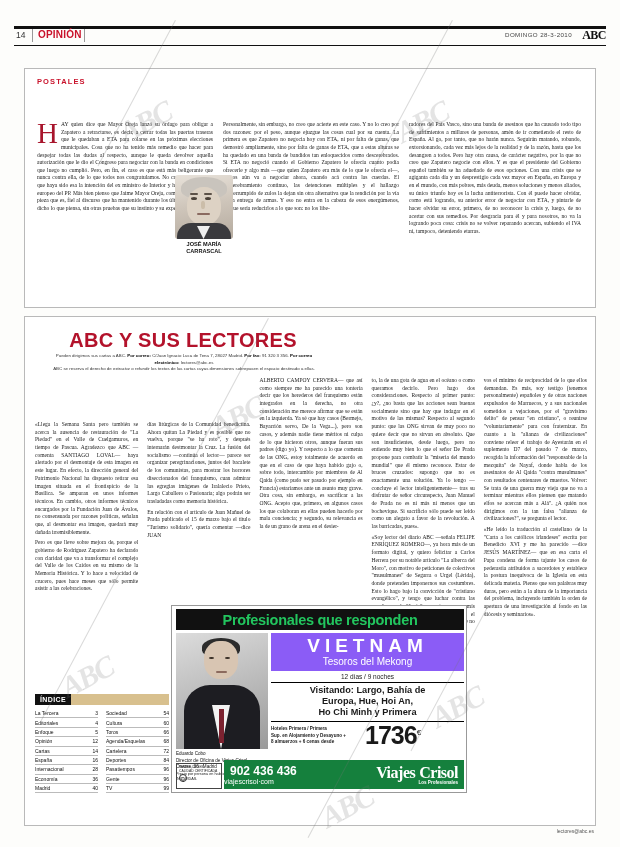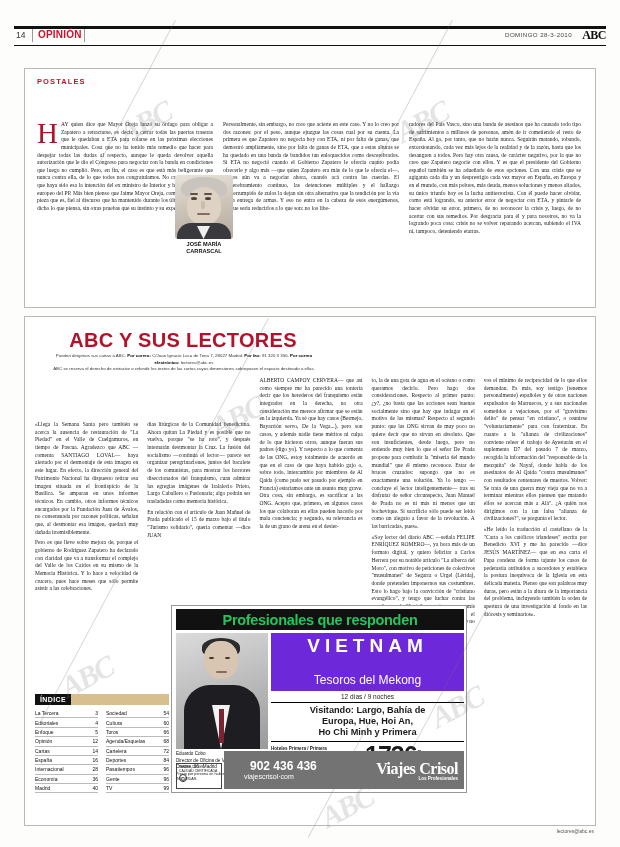--- a/index.html
+++ b/index.html
@@ -112,38 +112,38 @@
   .adp-eye.l { left:33px; } .adp-eye.r { left:49px; }
   .adp-mouth { position:absolute; left:40px; top:38px; width:11px; height:2px; background:#8b6a5e; border-radius:2px; }
   .adp-suit { position:absolute; left:8px; bottom:0; width:76px; height:64px; background:#1d1d22;
               border-radius:26px 26px 0 0; }
   .adp-shirt { position:absolute; left:36px; bottom:0; width:18px; height:44px; background:#f2f2f2;
                clip-path:polygon(50% 100%,0 0,100% 0); }
   .adp-tie { position:absolute; left:43px; bottom:6px; width:5px; height:34px; background:#7c2230; }
   .ad-cap { position:absolute; left:4px; top:145px; width:92px; font-family:"Liberation Sans",sans-serif;
             font-size:4.6px; line-height:1.45; color:#111; }
   .ad-right { position:absolute; left:99px; top:27px; width:193px; }
-  .ad-viet { background:#6d28d9; color:#fff; text-align:center; padding:3px 0 4px;
+  .ad-viet { background:#8b5cf6; color:#fff; text-align:center; padding:3px 0 4px;
              font-family:"Liberation Sans",sans-serif; }
   .ad-viet .v1 { font-size:19px; font-weight:bold; letter-spacing:5px; display:block; line-height:1; }
-  .ad-viet .v2 { font-size:12px; display:block; margin-top:18px; }
+  .ad-viet .v2 { font-size:10px; display:block; margin-top:1px; }
   .ad-days { text-align:center; font-family:"Liberation Sans",sans-serif; font-size:6.5px;
              border-bottom:1px solid #000; padding:2px 0; }
   .ad-visit { text-align:center; font-family:"Liberation Sans",sans-serif; font-weight:bold;
               font-size:9.2px; line-height:1.18; padding:2px 2px 3px; border-bottom:1px solid #000; }
   .ad-price-row { display:flex; align-items:flex-end; gap:2px; padding-top:2px; }
   .ad-hotel { font-family:"Liberation Sans",sans-serif; font-weight:bold; font-size:4.6px;
               line-height:1.45; width:92px; }
   .ad-price { font-family:"Liberation Sans",sans-serif; font-weight:bold; font-size:25px;
               line-height:.9; letter-spacing:-1px; }
   .ad-price sup { font-size:8px; font-weight:normal; }
   .ad-legal { position:absolute; left:4px; top:166px; width:288px; font-family:"Liberation Sans",sans-serif;
               font-size:3.8px; line-height:1.35; color:#222; }
-  .ad-foot { position:absolute; left:52px; bottom:3px; width:240px; height:38px; background:#737373;
-             display:flex; align-items:center; color:#fff;padding-left:20px; }
+  .ad-foot { position:absolute; left:52px; bottom:3px; width:240px; height:29px; background:#15803d;
+             display:flex; align-items:center; color:#fff; }
   .ad-phone { font-family:"Liberation Sans",sans-serif; font-weight:bold; font-size:12px; margin-left:6px; line-height:1; }
   .ad-web { font-family:"Liberation Sans",sans-serif; font-size:7px; display:block; margin-top:1px; }
   .ad-brand { margin-left:auto; margin-right:6px; text-align:right; }
   .ad-brand .bn { font-family:"Liberation Serif",serif; font-size:16px; font-weight:bold; letter-spacing:-.5px; }
   .ad-brand .bs { font-family:"Liberation Sans",sans-serif; font-size:4.6px; font-weight:bold; display:block;
                   margin-top:-2px; }
   .ad-seal { position:absolute; left:4px; bottom:3px; width:46px; height:26px; border:1px solid #444;
              font-family:"Liberation Sans",sans-serif; font-size:3.4px; line-height:1.3; color:#222; padding:1px 2px; }
   .ad-seal .q { display:inline-block; width:8px; height:8px; border:1px solid #333; border-radius:50%;
                 text-align:center; font-size:5px; line-height:8px; }

